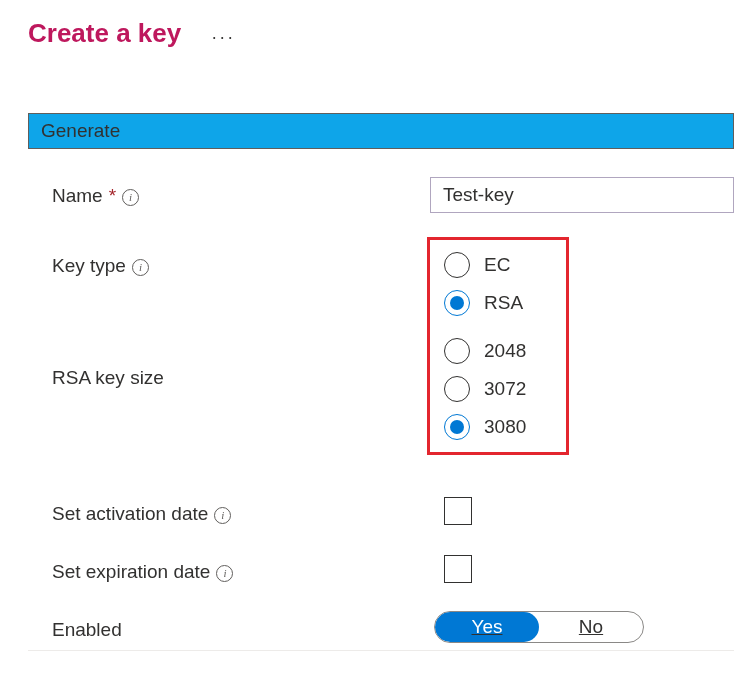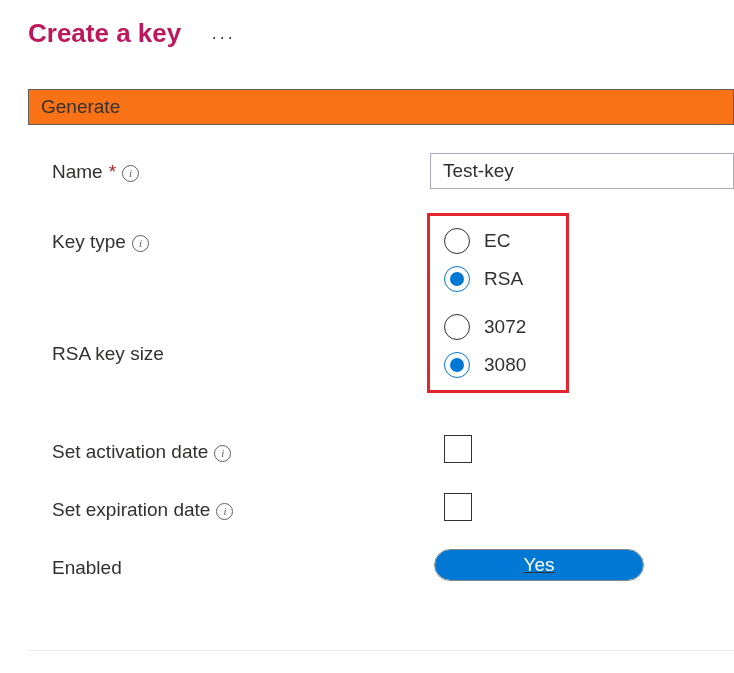--- a/index.html
+++ b/index.html
@@ -63,23 +63,24 @@
       top: 1px;
     }
     .control-col { flex: 1; }
     .dropdown {
       width: 100%;
       height: 36px;
       border: 1px solid #605e5c;
       padding: 0 12px;
       font-size: 19px;
       color: #323130;
-      background: #f97316;
-      display: flex;
-      align-items: center;
+      background: #0ea5e9;
+      display: flex;
+      align-items: center;
+      margin-top: 24px;
     }
     .textinput {
       width: 100%;
       height: 36px;
       border: 1px solid #b0a6bf;
       padding: 0 12px;
       font-size: 19px;
       color: #323130;
       background: #fff;
       outline: none;
@@ -216,20 +217,24 @@
             </div>
             <div class="radio-item">
               <div class="radio-circle selected"></div>
               <span class="radio-label">RSA</span>
             </div>
           </div>
           <div class="spacer-in-box"></div>
           <div class="radio-group">
             <div class="radio-item">
               <div class="radio-circle"></div>
+              <span class="radio-label">2048</span>
+            </div>
+            <div class="radio-item">
+              <div class="radio-circle"></div>
               <span class="radio-label">3072</span>
             </div>
             <div class="radio-item">
               <div class="radio-circle selected"></div>
               <span class="radio-label">3080</span>
             </div>
           </div>
         </div>
       </div>
     </div>
@@ -260,20 +265,21 @@
       </div>
     </div>
 
     <div class="row" style="margin-bottom:20px;text-decoration:underline;">
       <div class="label-col">
         <span class="field-label">Enabled</span>
       </div>
       <div class="control-col">
         <div class="toggle">
           <div class="toggle-option active">Yes</div>
+          <div class="toggle-option inactive">No</div>
         </div>
       </div>
     </div>
 
   </div>
   </div>
   <hr class="bottom">
 </div>
 
 </body></html>

